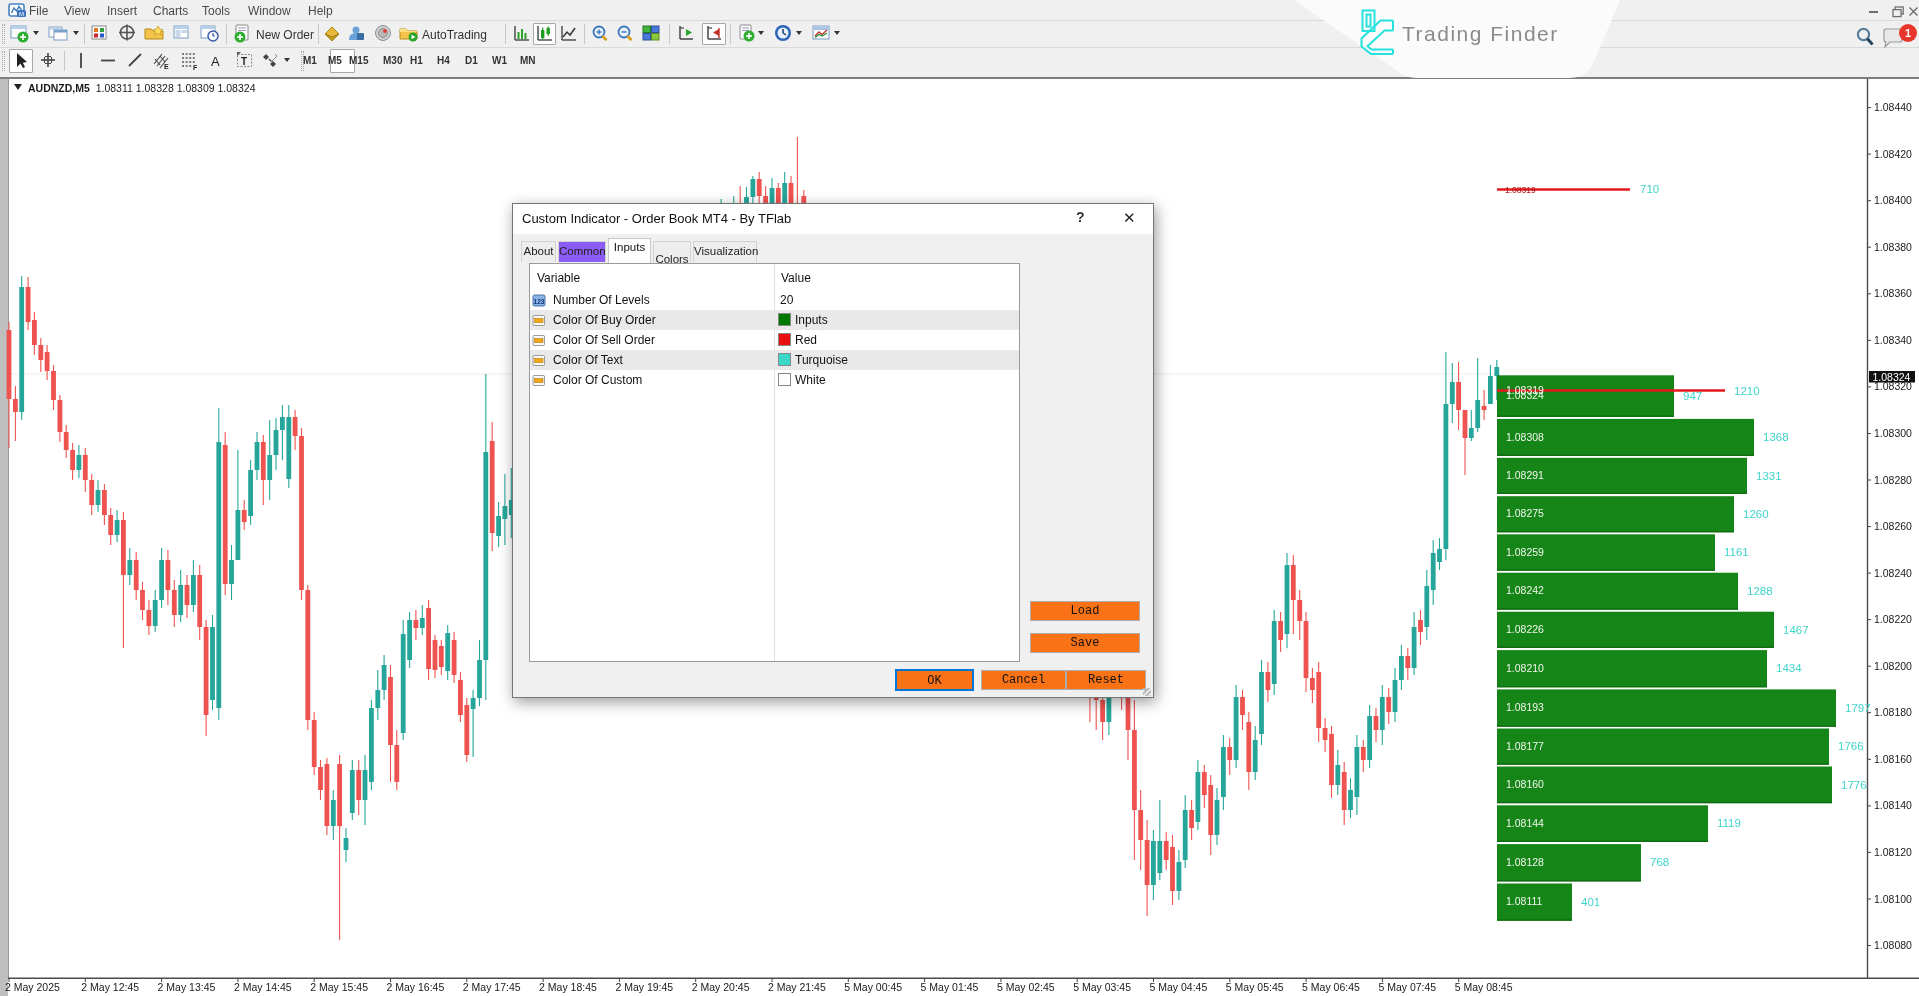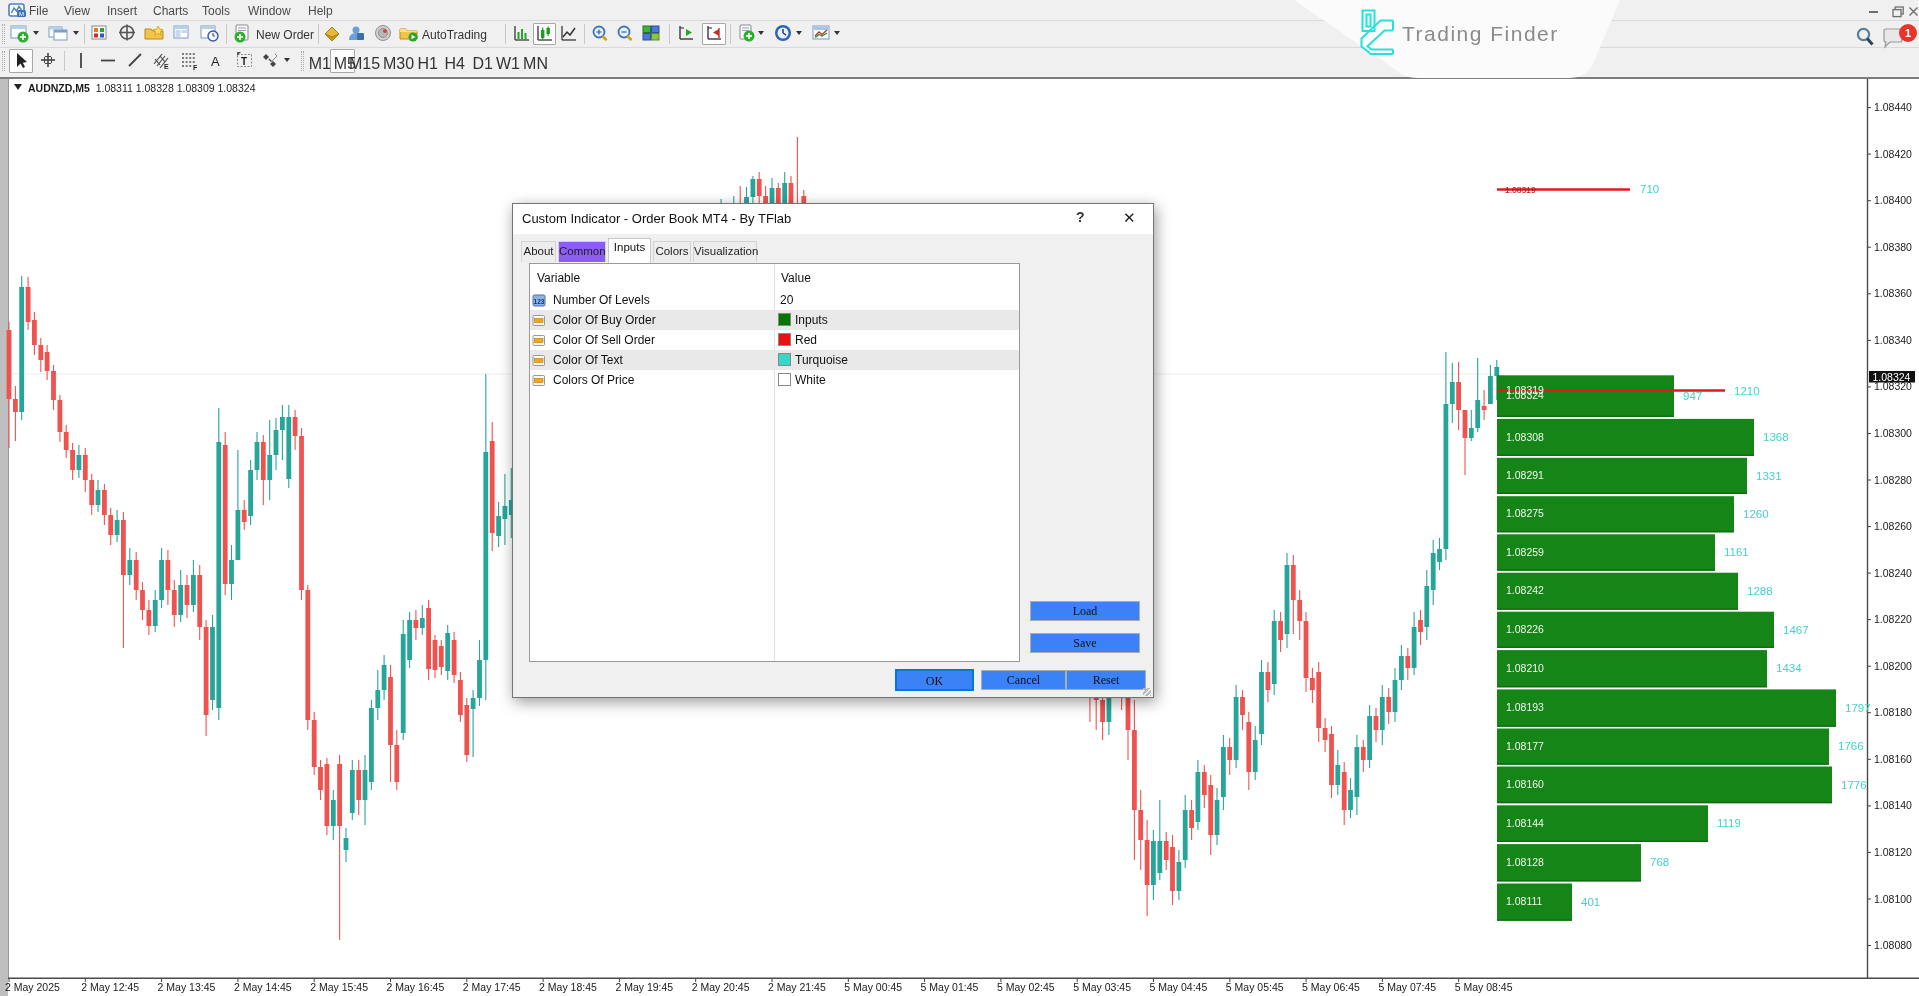--- a/index.html
+++ b/index.html
@@ -1,21 +1,21 @@
 <!DOCTYPE html>
 <html><head><meta charset="utf-8"><style>
 *{margin:0;padding:0;box-sizing:border-box}
 body{width:1919px;height:996px;overflow:hidden;position:relative;font-family:"Liberation Sans",sans-serif;background:#f0f0f0}
 .abs{position:absolute}
 .menu{font-size:12px;color:#4a4a4a}
 .tbtn{position:absolute;font-size:11px;color:#333}
 .sep{position:absolute;width:1px;background:#c8c8c8}
 .pressed{position:absolute;background:#fdfdfd;border:1px solid #a8a8a8;border-radius:1px}
-.tf{position:absolute;font-size:16px;font-weight:400;color:#333;text-align:right}
-.dlgbtn{position:absolute;background:#3b82f6;border:1px solid #adadad;font-size:12px;color:#111;text-align:center;font-family:Liberation Serif, serif}
+.tf{position:absolute;font-size:10px;font-weight:700;color:#333;text-align:left}
+.dlgbtn{position:absolute;background:#f97316;border:1px solid #adadad;font-size:12px;color:#111;text-align:center;font-family:Liberation Mono, monospace}
 </style></head>
 <body>
 
 <div class="abs" style="left:8px;top:79px;width:1911px;height:917px;background:#fff"></div>
 <div class="abs" style="left:8px;top:79px;width:1px;height:899px;background:#9a9a9a"></div>
 <div class="abs" style="left:0;top:77px;width:1919px;height:2px;background:#7d7d7d"></div>
 <div class="abs" style="left:0;top:79px;width:8px;height:917px;background:#bfbfbf"></div>
 
 <svg width="1919" height="996" style="position:absolute;left:0;top:0" font-family="Liberation Sans, sans-serif">
 <line x1="9" y1="374" x2="1496" y2="374" stroke="#ededed" stroke-width="1"></line>
@@ -916,21 +916,21 @@
 <div class="abs" style="left:1899px;top:24px;width:18px;height:18px;border-radius:50%;background:#e8352c;color:#fff;font-size:11px;font-weight:700;text-align:center;line-height:18px">1</div>
 
 <div class="abs" style="left:512px;top:203px;width:642px;height:495px;background:#f0f0f0;border:1px solid #747474;box-shadow:2px 4px 14px rgba(0,0,0,0.4)"></div>
 <div class="abs" style="left:513px;top:204px;width:640px;height:30px;background:#fff"></div>
 <div class="abs" style="left:522px;top:211px;font-size:13px;color:#111">Custom Indicator - Order Book MT4 - By TFlab</div>
 <div class="abs" style="left:1076px;top:209px;font-size:14px;color:#333;font-weight:700">?</div>
 <div class="abs" style="left:1123px;top:209px;font-size:15px;color:#222">✕</div>
 <div class="abs" style="left:521px;top:241px;width:35px;height:21px;background:#ededed;border:1px solid #d2d2d2;border-bottom:none;text-align:center;font-size:11.5px;color:#222;padding-top:3px">About</div>
 <div class="abs" style="left:558px;top:241px;width:48px;height:21px;background:#8b5cf6;border:1px solid #d2d2d2;border-bottom:none;text-align:center;font-size:11.5px;color:#222;padding-top:3px">Common</div>
 <div class="abs" style="left:608px;top:238px;width:43px;height:25px;background:#fff;border:1px solid #c8c8c8;border-bottom:none;z-index:3;text-align:center;font-size:11.5px;color:#111;padding-top:2px">Inputs</div>
-<div class="abs" style="left:653px;top:241px;width:38px;height:21px;background:#ededed;border:1px solid #d2d2d2;border-bottom:none;text-align:center;font-size:11.5px;color:#222;padding-top:3px">Colors</div>
+<div class="abs" style="left:653px;top:241px;width:38px;height:21px;background:#ededed;border:1px solid #d2d2d2;border-bottom:none;text-align:center;font-size:11.5px;color:#222;padding-top:11px">Colors</div>
 <div class="abs" style="left:693px;top:241px;width:64px;height:21px;background:#ededed;border:1px solid #d2d2d2;border-bottom:none;text-align:center;font-size:11.5px;color:#222;padding-top:3px">Visualization</div>
 <div class="abs" style="left:529px;top:263px;width:491px;height:399px;background:#fff;border:1px solid #9a9a9a"></div>
 <div class="abs" style="left:774px;top:264px;width:1px;height:397px;background:#e0e0e0"></div>
 <div class="abs" style="left:537px;top:271px;font-size:12px;color:#111">Variable</div>
 <div class="abs" style="left:781px;top:271px;font-size:12px;color:#111">Value</div>
 <svg class="abs" style="left:532px;top:293px" width="15" height="15" viewBox="0 0 15 15">
     <rect x="1" y="2" width="12" height="11" rx="1.5" fill="#8ab4e8" stroke="#4a70a8"></rect>
     <text x="7" y="10.5" font-size="6.5" font-weight="700" fill="#103878" text-anchor="middle" font-family="Liberation Sans">123</text>
   </svg>
 <div class="abs" style="left:553px;top:293px;font-size:12px;color:#111">Number Of Levels</div>
@@ -955,20 +955,20 @@
     <rect x="1" y="2.5" width="11.5" height="10" rx="1" fill="#f8f8f8" stroke="#999"></rect>
     <rect x="2.5" y="5.5" width="8.5" height="4" fill="#f0a818" stroke="#c07808" stroke-width=".6"></rect>
   </svg>
 <div class="abs" style="left:553px;top:353px;font-size:12px;color:#111">Color Of Text</div>
 <div class="abs" style="left:778px;top:353px;width:13px;height:13px;background:#38d8c8;border:1px solid #888"></div>
 <div class="abs" style="left:795px;top:353px;font-size:12px;color:#111">Turquoise</div>
 <svg class="abs" style="left:532px;top:373px" width="15" height="15" viewBox="0 0 15 15">
     <rect x="1" y="2.5" width="11.5" height="10" rx="1" fill="#f8f8f8" stroke="#999"></rect>
     <rect x="2.5" y="5.5" width="8.5" height="4" fill="#f0a818" stroke="#c07808" stroke-width=".6"></rect>
   </svg>
-<div class="abs" style="left:553px;top:373px;font-size:12px;color:#111">Colors Of Price</div>
+<div class="abs" style="left:553px;top:373px;font-size:12px;color:#111">Color Of Custom</div>
 <div class="abs" style="left:778px;top:373px;width:13px;height:13px;background:#ffffff;border:1px solid #888"></div>
 <div class="abs" style="left:795px;top:373px;font-size:12px;color:#111">White</div>
 <div class="dlgbtn" style="left:1030px;top:601px;width:110px;height:20px;line-height:18px">Load</div>
 <div class="dlgbtn" style="left:1030px;top:633px;width:110px;height:20px;line-height:18px">Save</div>
 <div class="dlgbtn" style="left:895px;top:669px;width:79px;height:22px;line-height:20px;border:2px solid #0078d7">OK</div>
 <div class="dlgbtn" style="left:981px;top:670px;width:85px;height:20px;line-height:18px">Cancel</div>
 <div class="dlgbtn" style="left:1066px;top:670px;width:80px;height:20px;line-height:18px">Reset</div>
 <div class="abs" style="left:1143px;top:688px;width:8px;height:8px;background:repeating-linear-gradient(135deg,#bbb 0 1.5px,transparent 1.5px 3.5px)"></div>
 </body></html>

